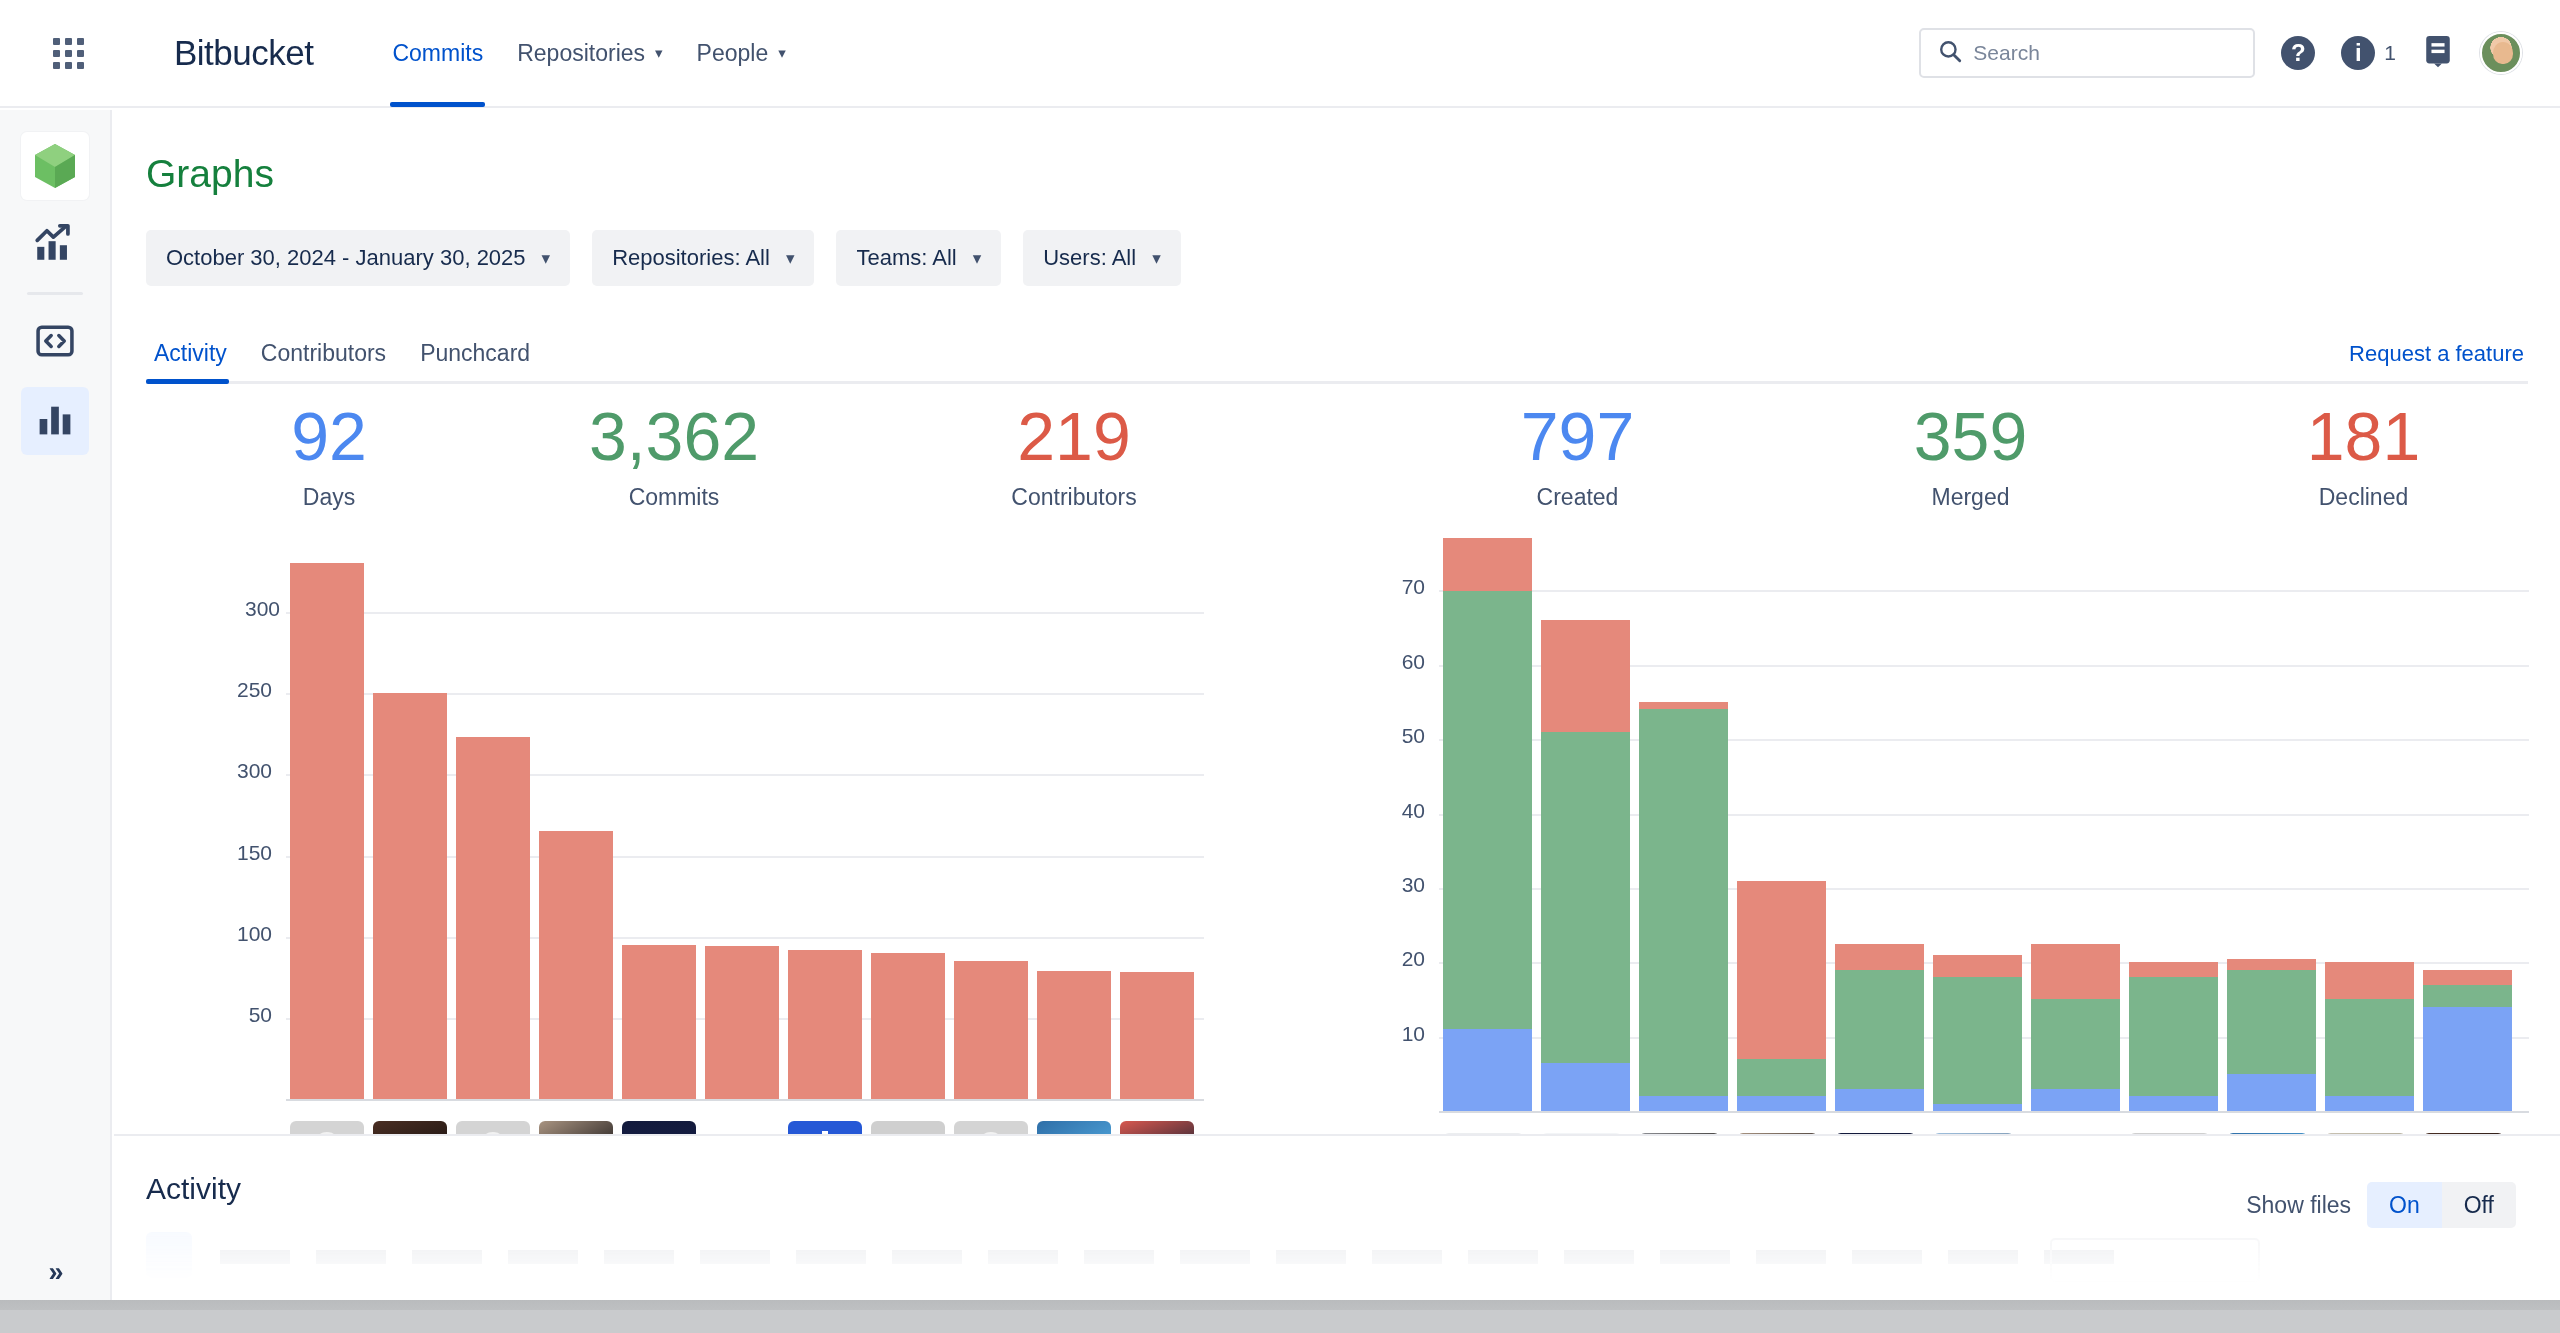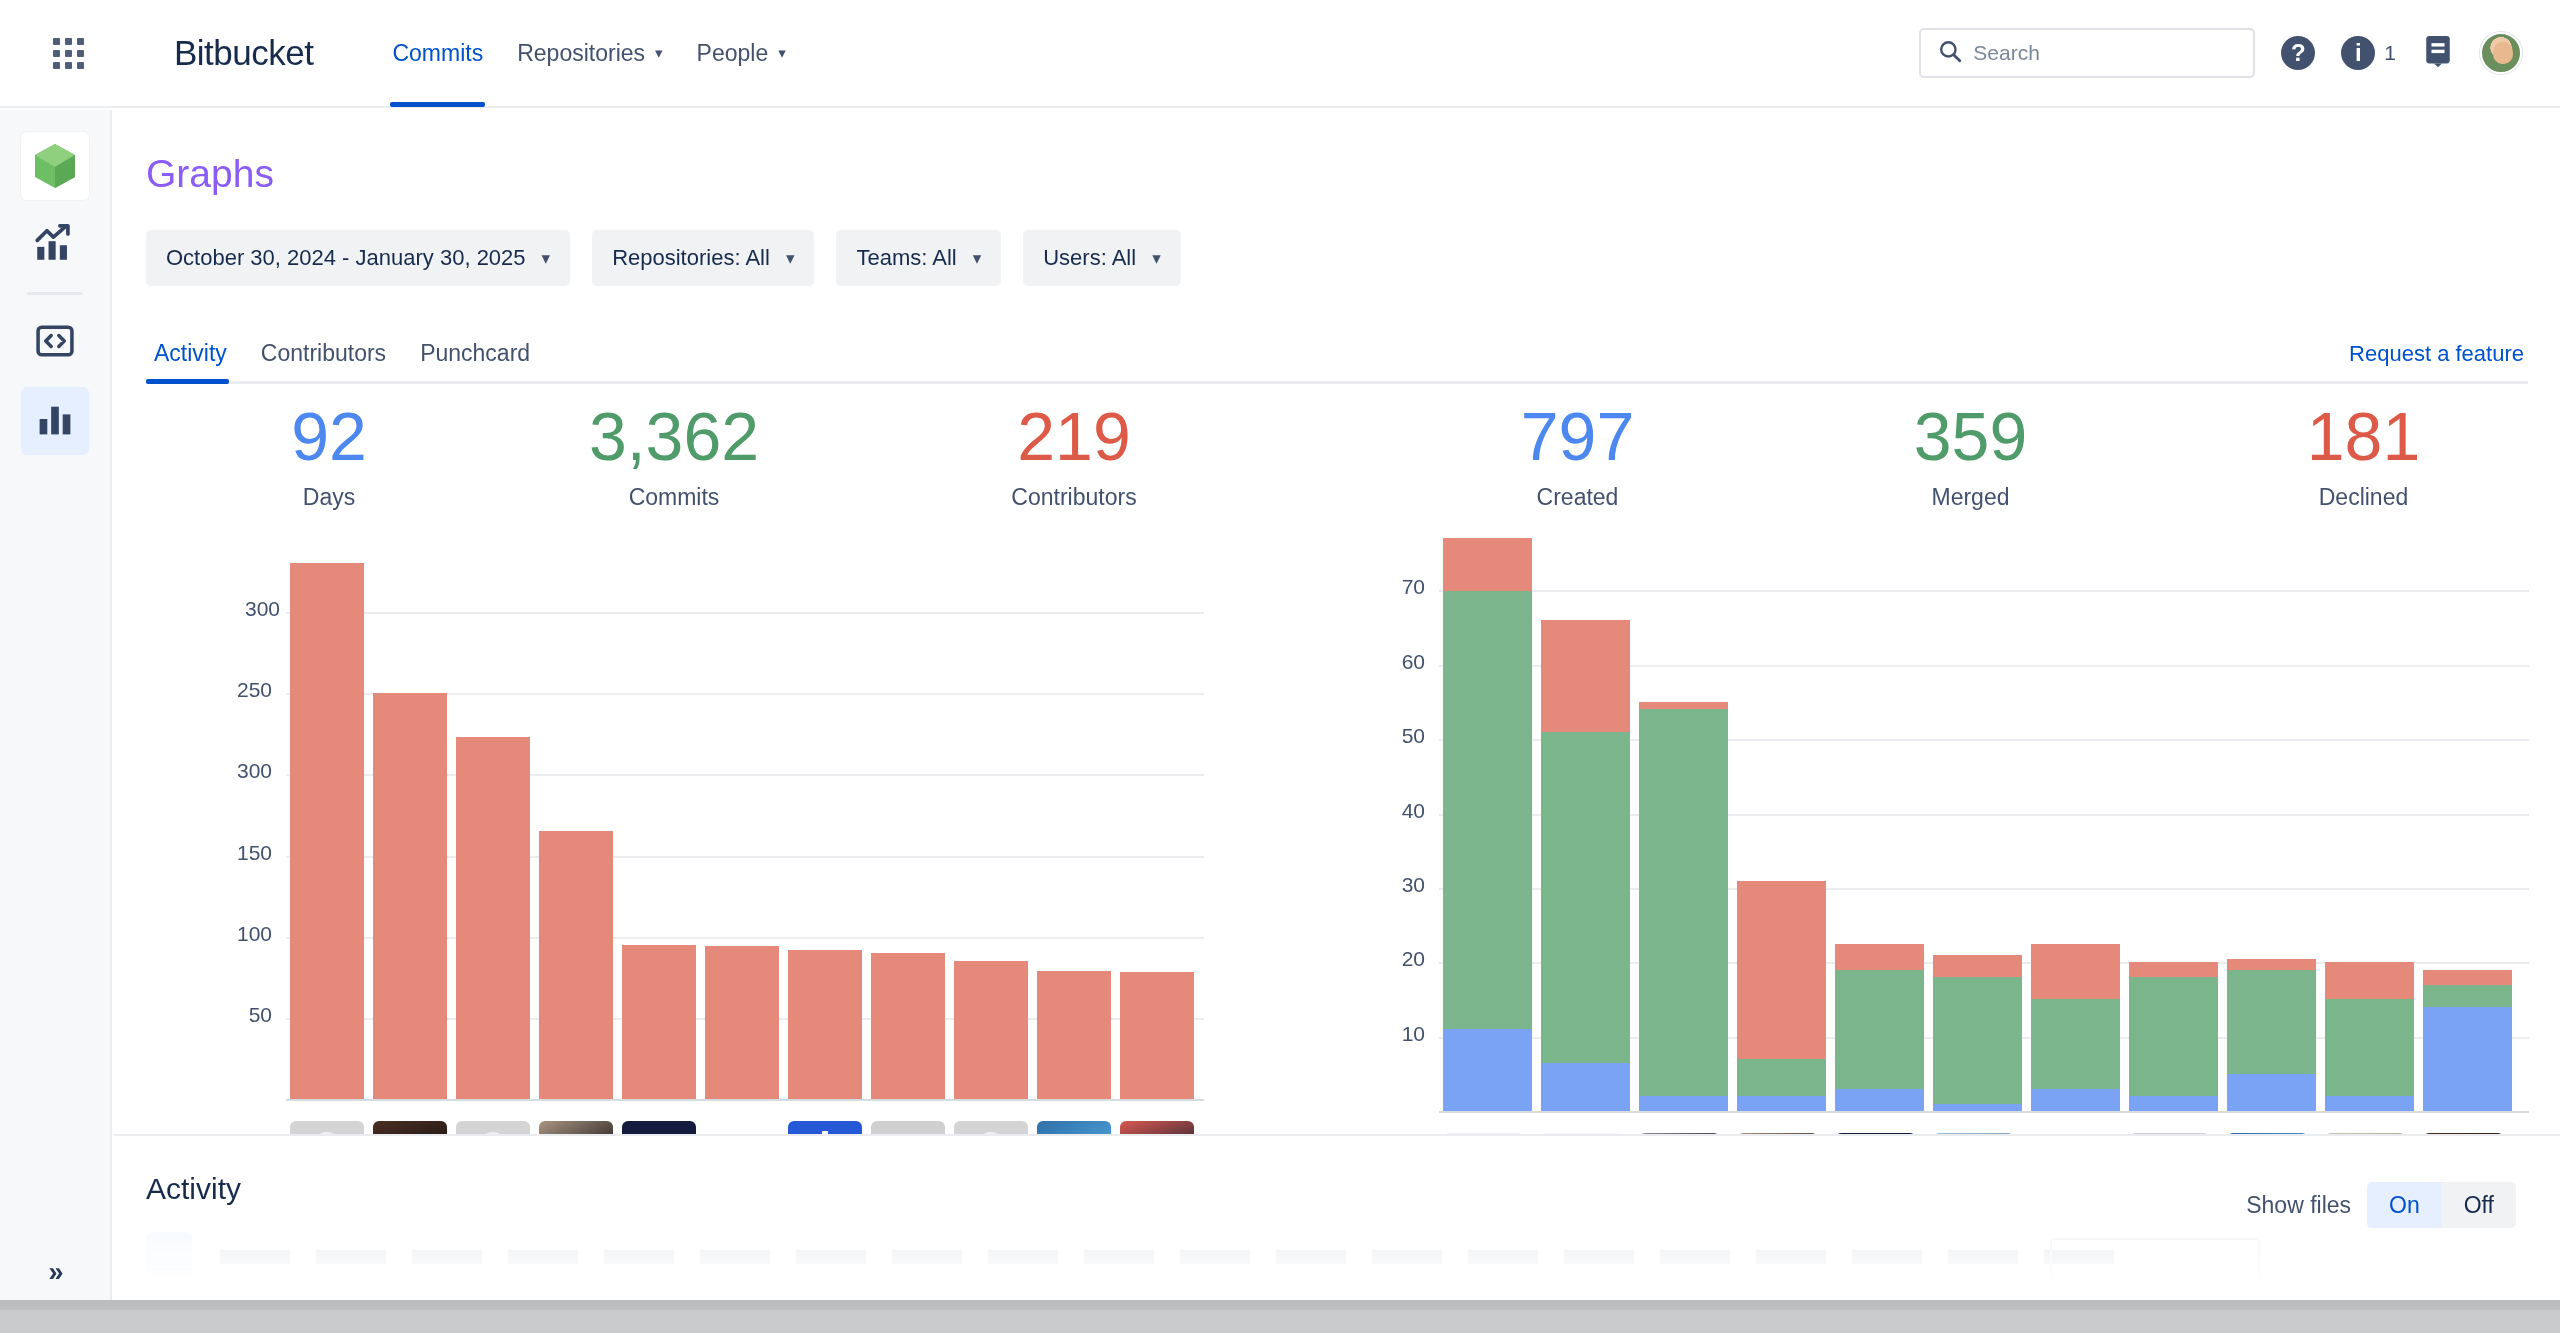--- a/index.html
+++ b/index.html
@@ -97,21 +97,21 @@
   .rail-sep { width: 56px; height: 3px; background: #e6e8ec; margin: 14px auto; border-radius:2px; }
   .hexlogo { width: 44px; height: 48px; }
   #railexpand {
     position: absolute; left: 0; bottom: 0; width: 112px; height: 76px;
     display: flex; align-items: center; justify-content: center;
     font-size: 27px; color: #253858; cursor: pointer; font-weight: bold;
   }
 
   
   #content { position: absolute; left: 114px; top: 110px; right: 0; bottom: 0; background: #fff; }
-  #page-title { font-size: 39px; color: #8b5cf6; margin: 42px 0 0 32px; font-weight: 400; }
+  #page-title { font-size: 39px; color: #15803d; margin: 42px 0 0 32px; font-weight: 400; }
 
   #filters { display: flex; gap: 22px; margin: 34px 0 0 32px; }
   .filter-btn {
     height: 56px; background: #f1f2f4; border-radius: 5px; border: none;
     display: flex; align-items: center; padding: 0 20px; font-size: 22px;
     color: #172b4d; cursor: pointer; font-family: "Liberation Sans", sans-serif;
   }
   .filter-btn .caret { margin-left: 16px; font-size: 17px; }
 
   #tabsrow {

